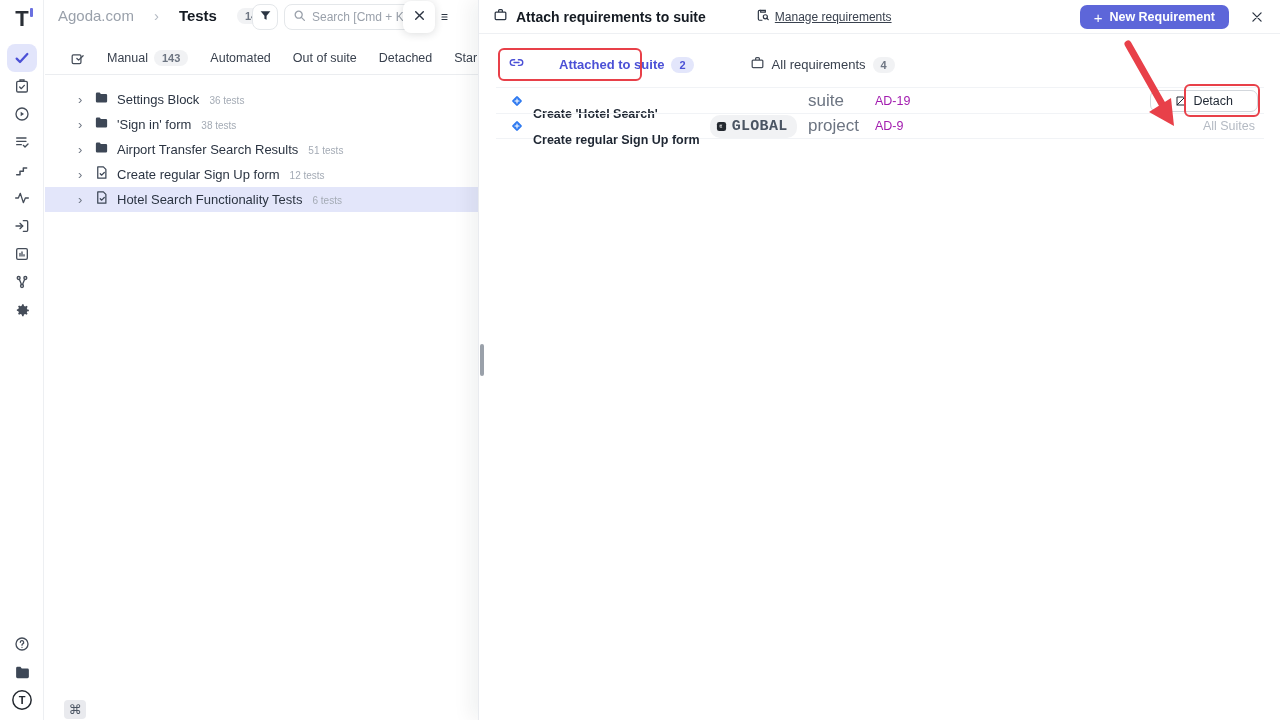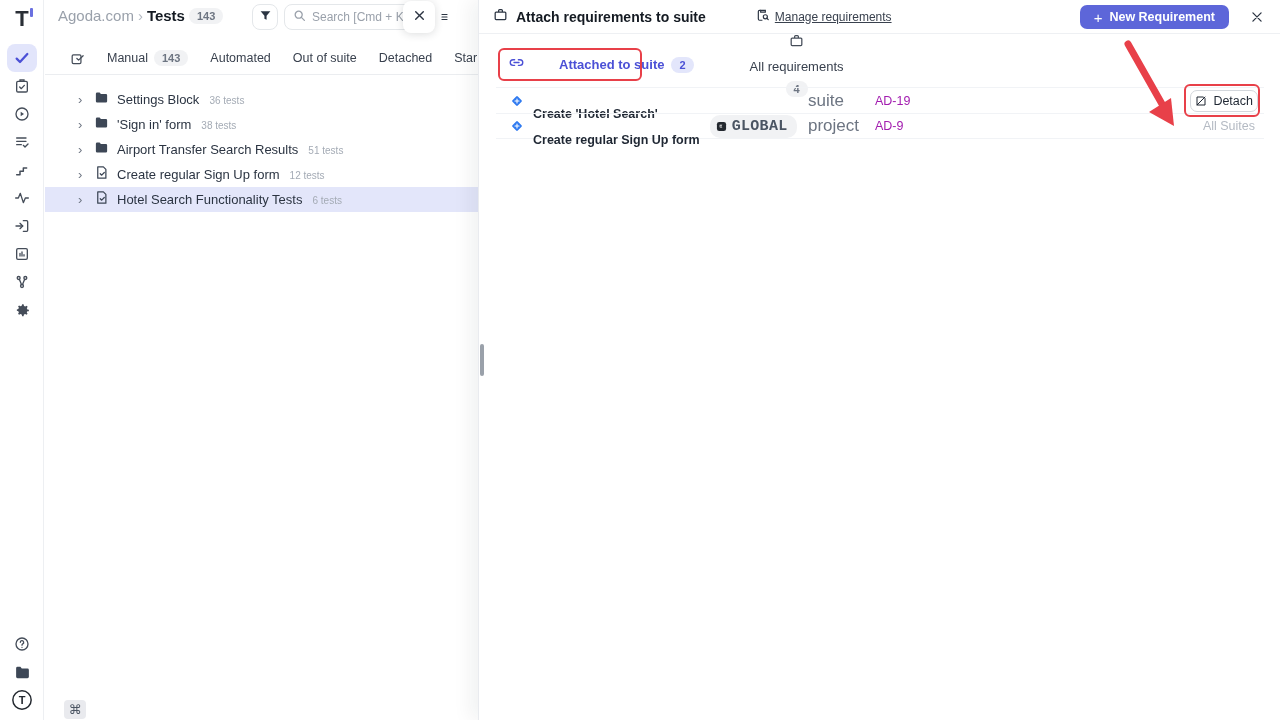--- a/index.html
+++ b/index.html
@@ -9,21 +9,21 @@
   
   .rail { position:absolute; left:0; top:0; width:44px; height:720px; background:#fff; border-right:1px solid #edeff2; z-index:3; }
   .rail-logo { position:absolute; left:8px; top:6px; width:28px; height:26px; font-weight:800; font-size:22px; color:#2a2f36; text-align:center; line-height:26px; }
   .rail-logo .accent { position:absolute; right:3px; top:2px; width:3px; height:9px; background:#6a70e0; border-radius:1px; }
   .rail-item { position:absolute; left:7px; width:30px; height:28px; display:flex; align-items:center; justify-content:center; border-radius:8px; color:#454d59; cursor:pointer; }
   .rail-item.active { background:#e2e5fb; color:#4b50d6; }
   .rail-item svg { display:block; }
 
   
   .leftpanel { position:absolute; left:45px; top:0; width:433px; height:720px; background:#fff; overflow:hidden; z-index:1; }
-  .crumbs { position:absolute; left:13px; top:7px; display:flex; align-items:center; gap:4px; font-size:15px; white-space:nowrap; }
+  .crumbs { position:absolute; left:13px; top:7px; display:flex; align-items:center; gap:20px; font-size:15px; white-space:nowrap; }
   .crumb-project { color:#9aa1ab; }
   .crumb-sep { color:#b4bac3; font-size:15px; }
   .crumb-section { color:#141a22; font-weight:700; }
   .pill { background:#f1f2f4; color:#6d7582; font-size:11px; font-weight:600; border-radius:10px; padding:2px 8px; }
   .filter-btn { position:absolute; left:207px; top:4px; width:26px; height:26px; border:1px solid #e4e7ea; border-radius:8px; background:#fff; display:flex; align-items:center; justify-content:center; cursor:pointer; }
   .searchbox { position:absolute; left:239px; top:4px; width:150px; height:26px; border:1px solid #e4e7ea; border-radius:8px; background:#fff; display:flex; align-items:center; gap:6px; padding:0 8px; }
   .searchbox input { border:none; outline:none; width:110px; font-size:12px; color:#39414e; font-family:inherit; background:transparent; }
   .searchbox input::placeholder { color:#9aa1ab; }
   .sliders-partial { position:absolute; left:395px; top:10px; color:#39414e; }
   .xcard { position:absolute; left:403px; top:1px; width:32px; height:32px; background:#fff; border-radius:8px; box-shadow:0 1px 8px rgba(30,35,45,.16); display:flex; align-items:center; justify-content:center; cursor:pointer; z-index:2; }
@@ -47,31 +47,31 @@
   .manage-link { display:flex; align-items:center; gap:5px; margin-left:14px; cursor:pointer; }
   .manage-link span { font-size:12px; color:#39414e; text-decoration:underline; }
   .new-req-btn { position:absolute; right:52px; top:5px; height:24px; background:#5d66d9; border:none; border-radius:7px; color:#fff; font-size:12.5px; font-weight:600; font-family:inherit; display:flex; align-items:center; gap:7px; padding:0 14px; cursor:pointer; }
   .ov-close { position:absolute; right:17px; top:10px; cursor:pointer; display:flex; }
 
   .ov-tabs { position:absolute; left:0; top:48px; width:802px; height:33px; display:flex; align-items:center; }
   .ov-tab { display:flex; align-items:center; gap:7px; cursor:pointer; }
   .ov-tab.active { margin-left:30px; }
   .ov-tab.active .ov-tab-label { color:#4b50d6; font-weight:600; font-size:13px;margin-left:28px; }
   .ov-tab.active .pill { background:#e3e6fb; color:#4b50d6; }
-  .ov-tab.inactive { margin-left:56px;flex-direction:column; }
+  .ov-tab.inactive { margin-left:56px; }
   .ov-tab.inactive .ov-tab-label { color:#39414e; font-weight:500; font-size:13px; }
 
   .req-row { position:absolute; left:17px; width:768px; height:26px; border-top:1px solid #f1f3f6; display:flex; align-items:center; }
   .req-row.last-border { border-bottom:1px solid #f1f3f6; }
   .req-title { font-size:12.5px; font-weight:600; color:#1f2733; margin-left:9px; white-space:nowrap;margin-top:27px; }
   .global-badge { display:flex; align-items:center; gap:5px; background:#f1f2f4; border-radius:10px; padding:3px 9px 3px 6px; margin-left:10px; }
   .global-badge span { font-size:15px; font-weight:600; color:#4b5563; letter-spacing:.3px;font-family:Liberation Mono, monospace; }
   .col-type { position:absolute; left:312px; font-size:17px; color:#6d7582; }
   .col-id { position:absolute; left:379px; font-size:12.5px; color:#a21caf; }
-  .detach-btn { position:absolute; right:6px; top:2px; height:22px; background:#fff; border:1px solid #d3d7dc; border-radius:7px; display:flex; align-items:center; gap:6px; padding:0 4px; font-size:12.5px; color:#1f2733; font-family:inherit; cursor:pointer; }
+  .detach-btn { position:absolute; right:6px; top:2px; height:22px; background:#fff; border:1px solid #d3d7dc; border-radius:7px; display:flex; align-items:center; gap:6px; padding:0 24px; font-size:12.5px; color:#1f2733; font-family:inherit; cursor:pointer; }
   .all-suites { position:absolute; right:9px; font-size:12.5px; color:#b4bac3; }
 
   
   .anno-box { position:absolute; border:2px solid #e84049; border-radius:6px; z-index:6; pointer-events:none; }
   .anno-arrow { position:absolute; z-index:6; pointer-events:none; }
 
   .resize-handle { position:absolute; left:480px; top:344px; width:4px; height:32px; background:#9aa1aa; border-radius:2px; z-index:7; cursor:col-resize; }
 </style>
 </head>
 <body>

